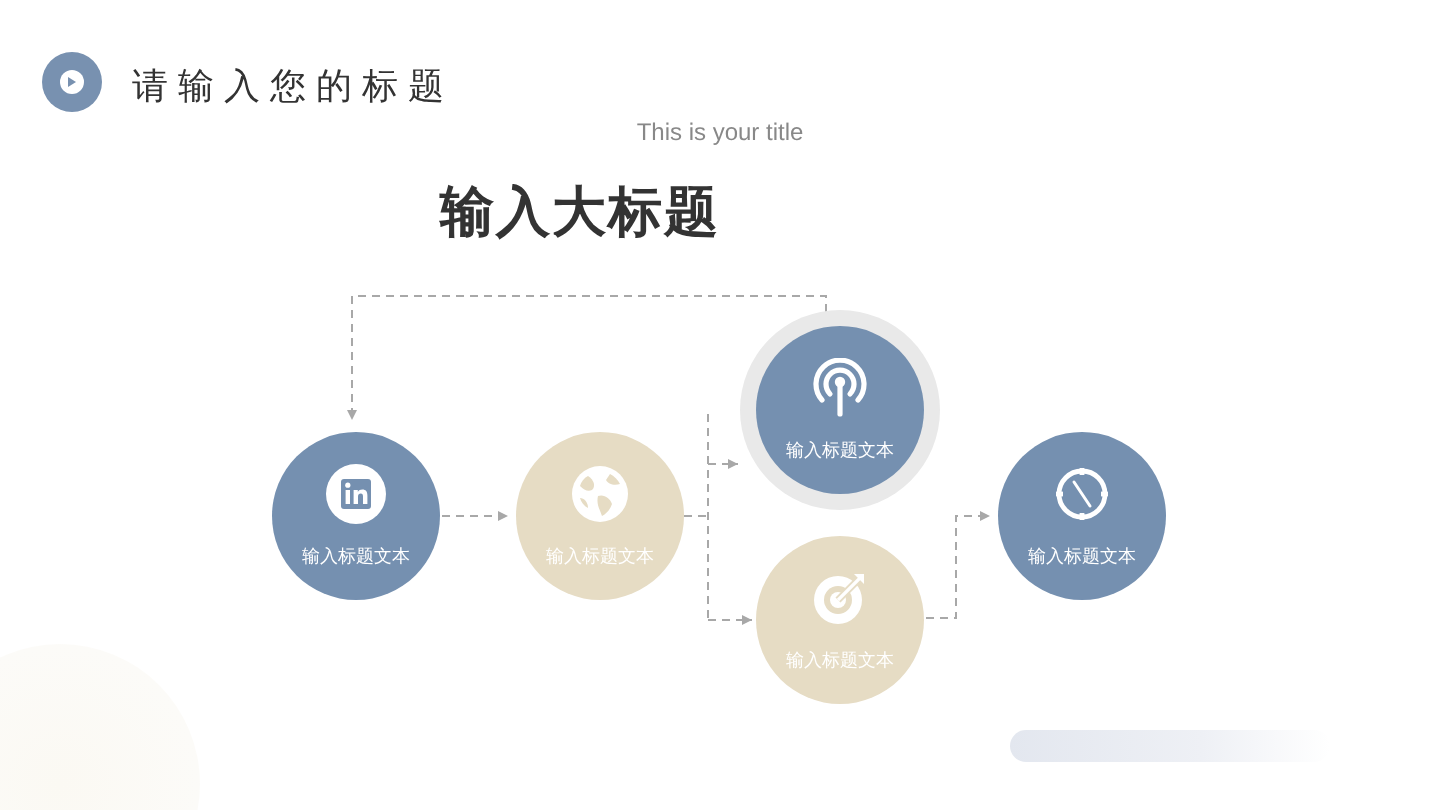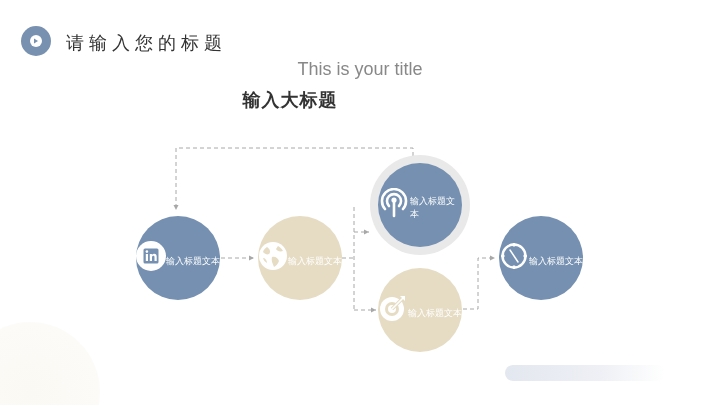--- a/index.html
+++ b/index.html
@@ -15,28 +15,28 @@
   }
   .header-badge .inner {
     width: 12px; height: 12px; border-radius: 50%; background: #fff;
     display: flex; align-items: center; justify-content: center;
   }
   .header-title {
     left: 66px; top: 31px; font-size: 18px; letter-spacing: 5px; color: #333;
   }
   .subtitle {
     left: 0; width: 720px; top: 59px; text-align: center;
-    font-size: 18px; color: #888; font-family: "Liberation Sans", sans-serif; font-weight: 300;
+    font-size: 12px; color: #888; font-family: "Liberation Sans", sans-serif; font-weight: 300;
   }
   .main-title {
     left: 0; width: 580px; top: 88px; text-align: center;
-    font-size: 18px; color: #333; font-weight: bold; letter-spacing: 1px;
+    font-size: 27px; color: #333; font-weight: bold; letter-spacing: 1px;
   }
   .node {
-    border-radius: 50%; display: flex; flex-direction: row;
+    border-radius: 50%; display: flex; flex-direction: column;
     align-items: center; justify-content: center; color: #fff;
   }
   .node .label { font-size: 9px; margin-top: 6px; }
   .blue { background: #7590b0; }
   .beige { background: #e6dcc4; }
   .halo {
     left: 370px; top: 155px; width: 100px; height: 100px; border-radius: 50%;
     background: #e9e9e9;
   }
   .bg-blob {

